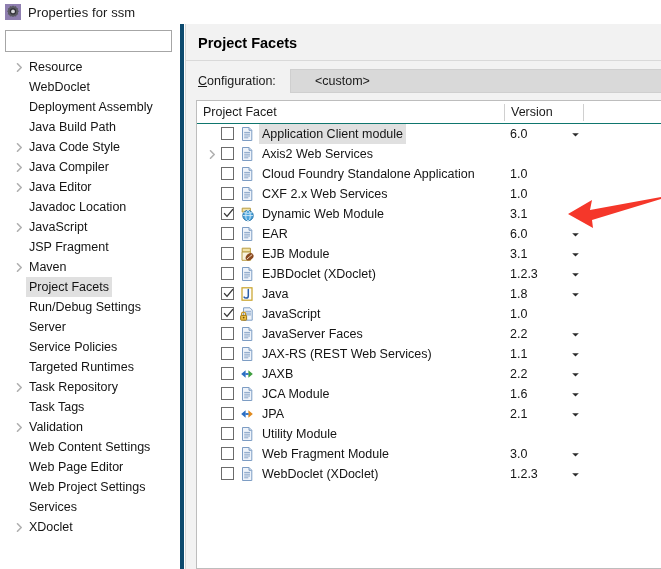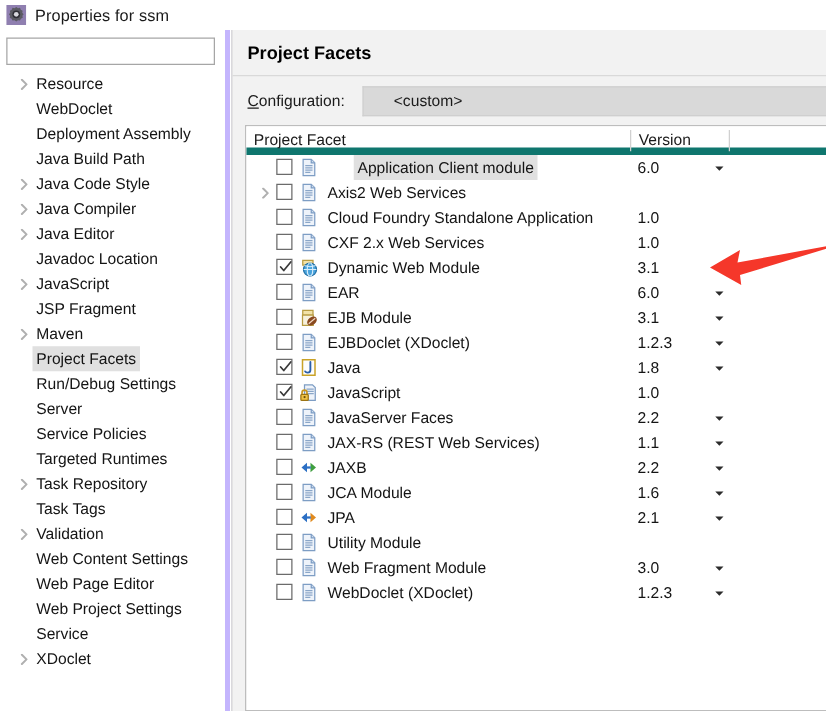--- a/index.html
+++ b/index.html
@@ -5,21 +5,21 @@
   * { box-sizing: border-box; }
   html, body {
     margin: 0; padding: 0;
     width: 661px; height: 569px;
     background: #ffffff;
     font-family: "Liberation Sans", sans-serif;
     font-size: 12.5px;
     color: #1a1a1a;
     overflow: hidden;
   }
-  #app { position: relative; width: 661px; height: 569px; background: #c4b5fd; }
+  #app { position: relative; width: 661px; height: 569px; background: #0c4a6e; }
 
   
   #titlebar {
     position: absolute; left: 0; top: 0; width: 661px; height: 24px;
     background: #ffffff;
     display: flex; align-items: center; gap: 7px;
     padding-left: 5px;
   }
   #titlebar .title-text {
     font-size: 13px; color: #1a1a1a; letter-spacing: .1px;
@@ -92,21 +92,21 @@
   }
 
   
   #facet-table {
     position: absolute; left: 10px; top: 76px; width: 466px; height: 469px;
     background: #ffffff; border: 1px solid #bdbdbd; border-right: none;
     overflow: hidden;
   }
   #table-head {
     position: relative; height: 23px; background: #ffffff;
-    border-bottom: 6px solid #0f766e;
+    border-bottom: 1px solid #0f766e;
   }
   .th {
     position: absolute; top: 0; height: 23px; line-height: 23px;
     font-size: 12.5px; color: #1a1a1a; padding-left: 6px;
   }
   .th.c1 { left: 0; width: 307px; }
   .th.c2 { left: 308px; width: 78px; }
   .th.c3 { left: 387px; width: 79px; }
   .colsep {
     position: absolute; top: 3px; width: 1px; height: 17px; background: #d0d0d0;
@@ -129,21 +129,21 @@
   }
   .cbx svg { position: absolute; left: 0px; top: -1px; }
   .ficon {
     position: absolute; left: 42px; top: 2px; width: 16px; height: 16px;
   }
   .ficon svg { display: block; }
   .fname {
     position: absolute; left: 62px; top: 0; height: 20px; line-height: 20px;
     font-size: 12.5px; color: #141414; padding: 0 3px; white-space: nowrap;
   }
-  .frow.selected .fname { background: #e0e0e0; margin-left: 24px; }
+  .frow.selected .fname { background: #e0e0e0; }
   .fver {
     position: absolute; left: 313px; top: 0; height: 20px; line-height: 20px;
     font-size: 12.5px; color: #141414; white-space: nowrap;
   }
   .fcaret {
     position: absolute; left: 374px; top: 0; height: 20px;
     display: flex; align-items: center;
   }
   .fcaret svg { display: block; }
 
@@ -292,21 +292,21 @@
         <div class="tree-item">
           <span class="tw"></span>
           <span class="tree-label">Web Page Editor</span>
         </div>
         <div class="tree-item">
           <span class="tw"></span>
           <span class="tree-label">Web Project Settings</span>
         </div>
         <div class="tree-item">
           <span class="tw"></span>
-          <span class="tree-label">Service</span>
+          <span class="tree-label">Services</span>
         </div>
         <div class="tree-item">
           <span class="tw">
             <svg width="9" height="9" viewBox="0 0 9 9">
               <path d="M2.5 0.8 L6.2 4.5 L2.5 8.2" fill="none" stroke="#b0b0b0" stroke-width="1.6" stroke-linecap="round" stroke-linejoin="round"></path>
             </svg>
           </span>
           <span class="tree-label">XDoclet</span>
         </div>
       </div>

